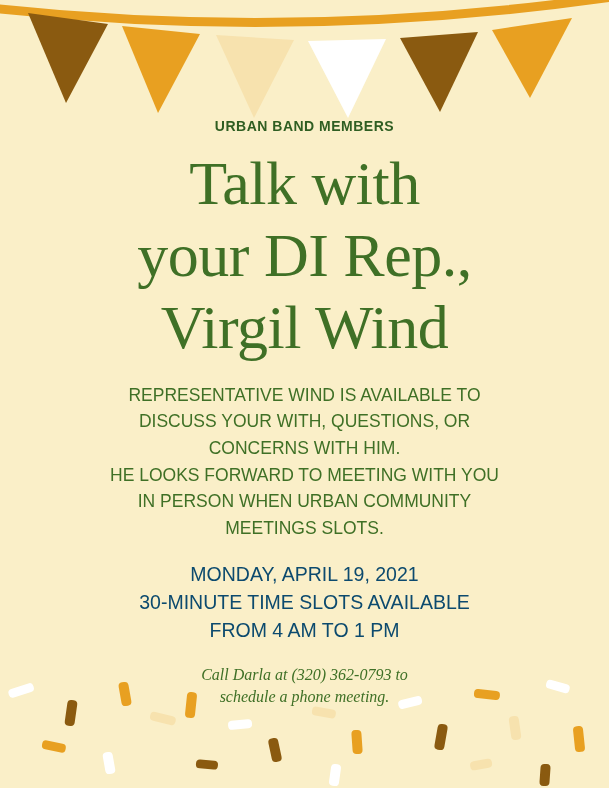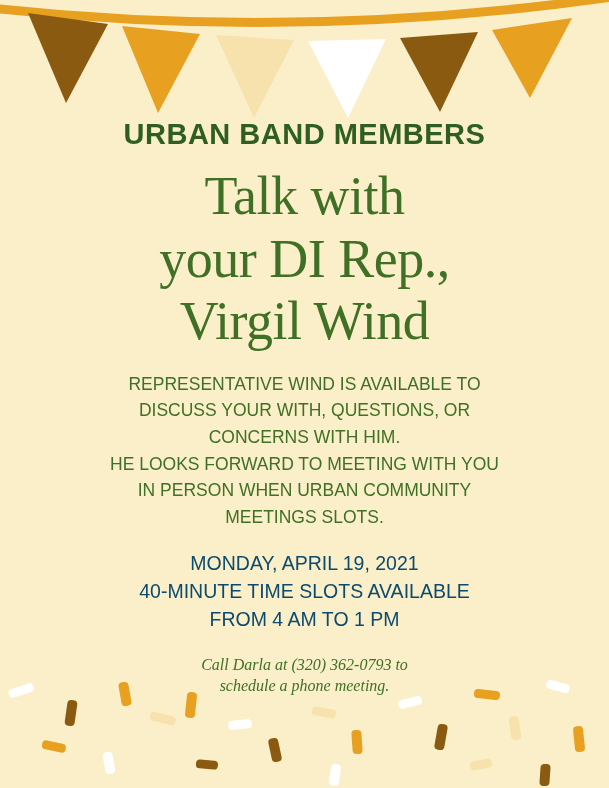--- a/index.html
+++ b/index.html
@@ -48,29 +48,29 @@
     top: 118px;
     left: 0;
     width: 609px;
     text-align: center;
     color: #3D6B28;
   }
 
   .eyebrow {
     font-family: "Liberation Sans", sans-serif;
     font-weight: bold;
-    font-size: 29px;
+    font-size: 14px;
     letter-spacing: 0.5px;
     color: #2F5E22;
     margin: 0 0 14px 0;
   }
 
   .headline {
     font-family: "Liberation Serif", serif;
-    font-size: 54px;
+    font-size: 62px;
     line-height: 1.16;
     color: #3F7026;
     margin: 8px auto;
     width: 520px;
     font-weight: normal;
     letter-spacing: -0.5px;
   }
 
   .headline .line {
     display: block;
@@ -153,21 +153,21 @@
       </span>
       <span class="para">
         <span class="bline">HE LOOKS FORWARD TO MEETING WITH YOU</span><br>
         <span class="bline">IN PERSON WHEN URBAN COMMUNITY</span><br>
         <span class="bline">MEETINGS SLOTS.</span>
       </span>
     </div>
 
     <div class="details">
       <span class="dline">MONDAY, APRIL 19, 2021</span>
-      <span class="dline">40-MINUTE TIME SLOTS AVAILABLE</span>
+      <span class="dline">30-MINUTE TIME SLOTS AVAILABLE</span>
       <span class="dline">FROM 4 AM TO 1 PM</span>
     </div>
 
     <div class="callout">
       <span class="cline">Call Darla at (320) 362-0793 to</span>
       <span class="cline">schedule a phone meeting.</span>
     </div>
 
   </div>
 

